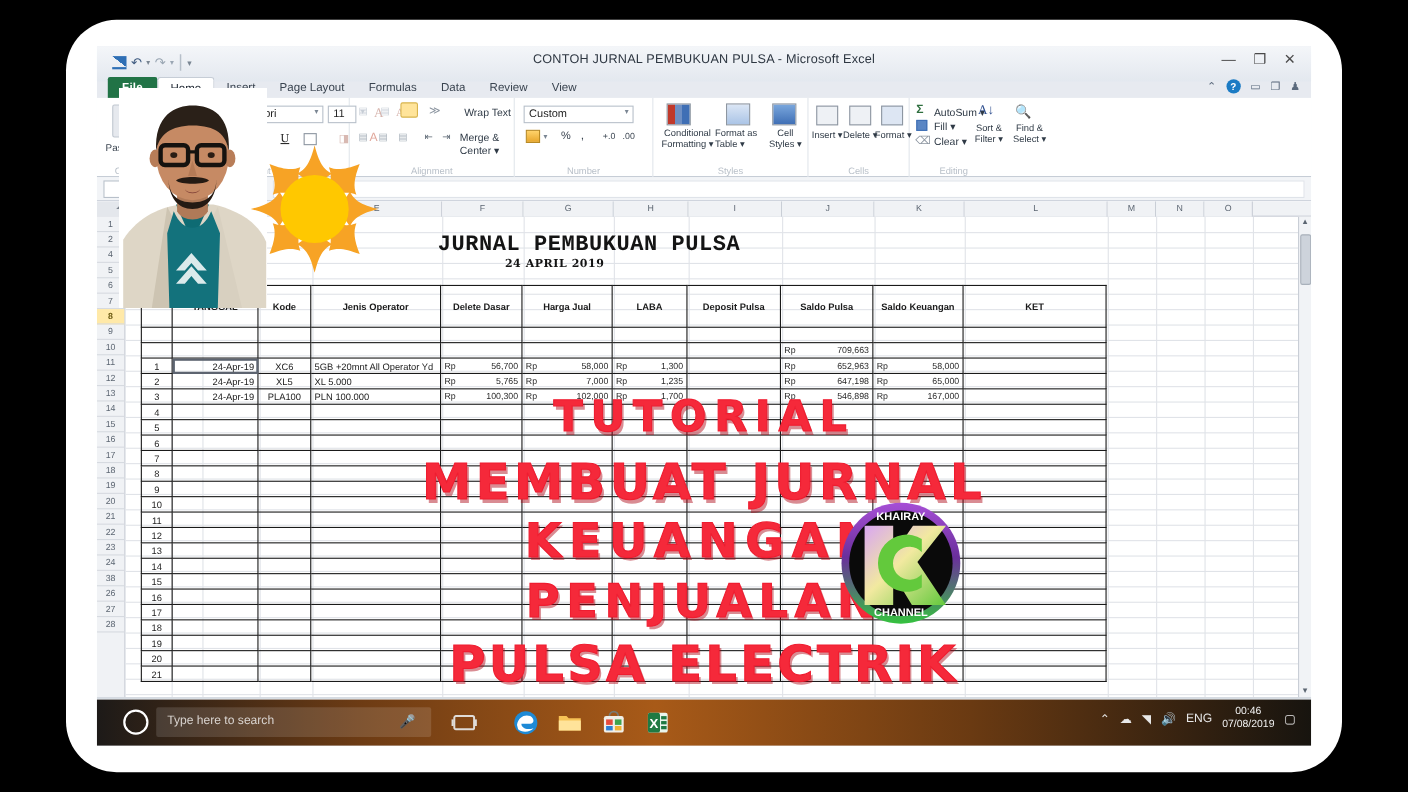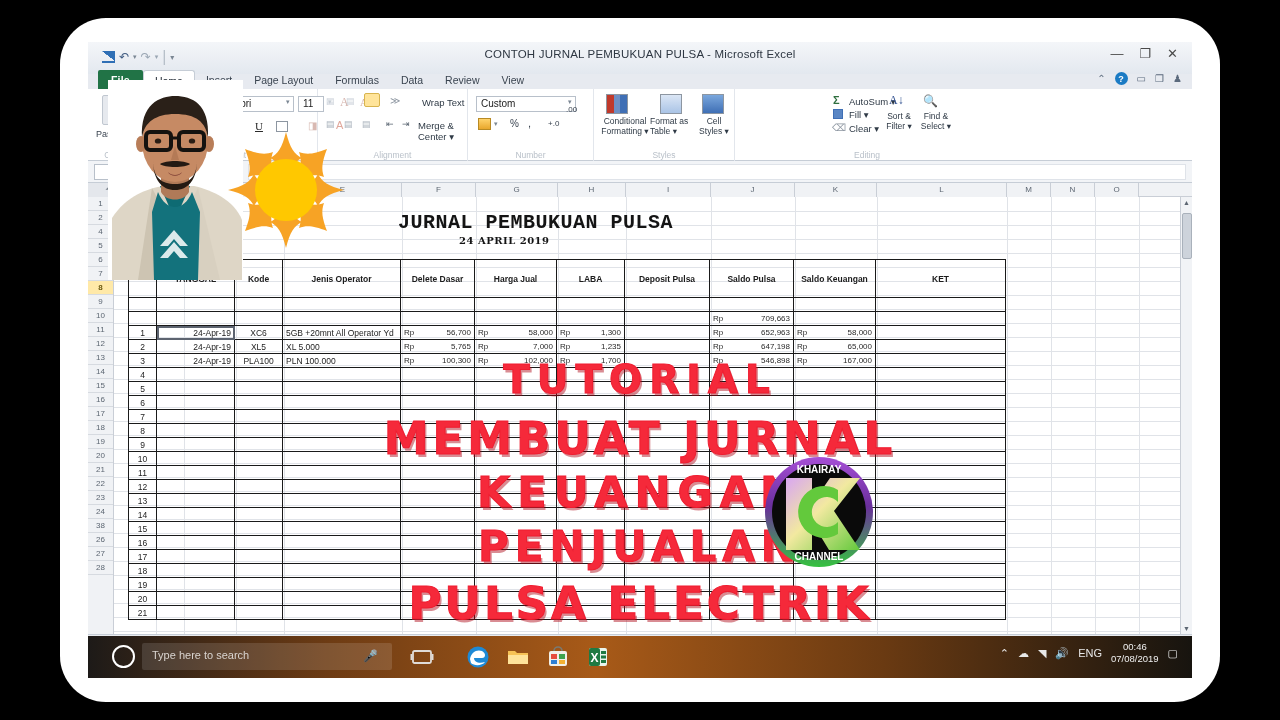--- a/index.html
+++ b/index.html
@@ -243,35 +243,44 @@
         </div>
 
         <div class="grp" style="left:380px;width:126px">
           <div class="fontbox" style="left:8px;top:7px;width:100px">Custom</div>
           <span style="position:absolute;left:100px;top:9px;font-size:7px;color:#7a8693">▾</span>
           <span style="position:absolute;left:10px;top:29px;width:13px;height:12px;background:linear-gradient(#ffd36b,#e8a72c);border:1px solid #b88a24"></span>
           <span style="position:absolute;left:26px;top:31px;font-size:7px;color:#7a8693">▾</span>
           <span style="position:absolute;left:42px;top:29px;font-size:10px;color:#3a4450">%</span>
           <span style="position:absolute;left:60px;top:28px;font-size:11px;color:#3a4450">,</span>
           <span style="position:absolute;left:80px;top:30px;font-size:8px;color:#3a4450">+.0</span>
-          <span style="position:absolute;left:98px;top:16px;font-size:8px;color:#3a4450">.00</span>
+          <span style="position:absolute;left:98px;top:30px;font-size:8px;color:#3a4450">.00</span>
           <div class="grplabel gray">Number</div>
         </div>
 
         <div class="grp" style="left:506px;width:141px">
           <div style="position:absolute;left:12px;top:5px;width:22px;height:20px;background:
                linear-gradient(90deg,#c0392b 33%,#6d8fc4 33% 66%,#3f6fb5 66%);border:1px solid #8d96a1"></div>
           <div style="position:absolute;left:0;top:27px;width:62px;text-align:center;font-size:8.5px;color:#2f3a46;line-height:10px">Conditional Formatting ▾</div>
           <div style="position:absolute;left:66px;top:5px;width:22px;height:20px;background:linear-gradient(#dbe6f5,#aac4e6);border:1px solid #8d96a1"></div>
           <div style="position:absolute;left:56px;top:27px;width:44px;text-align:left;font-size:8.5px;color:#2f3a46;line-height:10px">Format as Table ▾</div>
           <div style="position:absolute;left:108px;top:5px;width:22px;height:20px;background:linear-gradient(#7aa7dd,#3f6fb5);border:1px solid #8d96a1"></div>
           <div style="position:absolute;left:100px;top:27px;width:40px;text-align:center;font-size:8.5px;color:#2f3a46;line-height:10px">Cell Styles ▾</div>
           <div class="grplabel gray">Styles</div>
         </div>
 
+        <div class="grp" style="left:647px;width:92px">
+          <div style="position:absolute;left:7px;top:7px;width:20px;height:18px;background:#eef1f5;border:1px solid #8d96a1"></div>
+          <div style="position:absolute;left:0;top:28px;width:34px;text-align:center;font-size:8.5px;color:#2f3a46">Insert ▾</div>
+          <div style="position:absolute;left:37px;top:7px;width:20px;height:18px;background:#eef1f5;border:1px solid #8d96a1"></div>
+          <div style="position:absolute;left:30px;top:28px;width:34px;text-align:center;font-size:8.5px;color:#2f3a46">Delete ▾</div>
+          <div style="position:absolute;left:66px;top:7px;width:20px;height:18px;background:#dde6f3;border:1px solid #8d96a1"></div>
+          <div style="position:absolute;left:59px;top:28px;width:36px;text-align:center;font-size:8.5px;color:#2f3a46">Format ▾</div>
+          <div class="grplabel gray">Cells</div>
+        </div>
 
         <div class="grp" style="left:739px;width:118px;border-right:none">
           <span style="position:absolute;left:6px;top:5px;font-size:11px;color:#2f6f3f;font-weight:bold">Σ</span>
           <span class="ctl" style="position:absolute;left:22px;top:7px">AutoSum ▾</span>
           <span style="position:absolute;left:6px;top:20px;width:10px;height:10px;background:#5a86c4;border:1px solid #3f6fb5"></span>
           <span class="ctl" style="position:absolute;left:22px;top:20px">Fill ▾</span>
           <span style="position:absolute;left:5px;top:33px;font-size:10px;color:#8d96a1">⌫</span>
           <span class="ctl" style="position:absolute;left:22px;top:34px">Clear ▾</span>
 
           <span style="position:absolute;left:62px;top:4px;font-size:12px;color:#2f4f8f;font-family:'Liberation Serif',serif">A↓</span>

